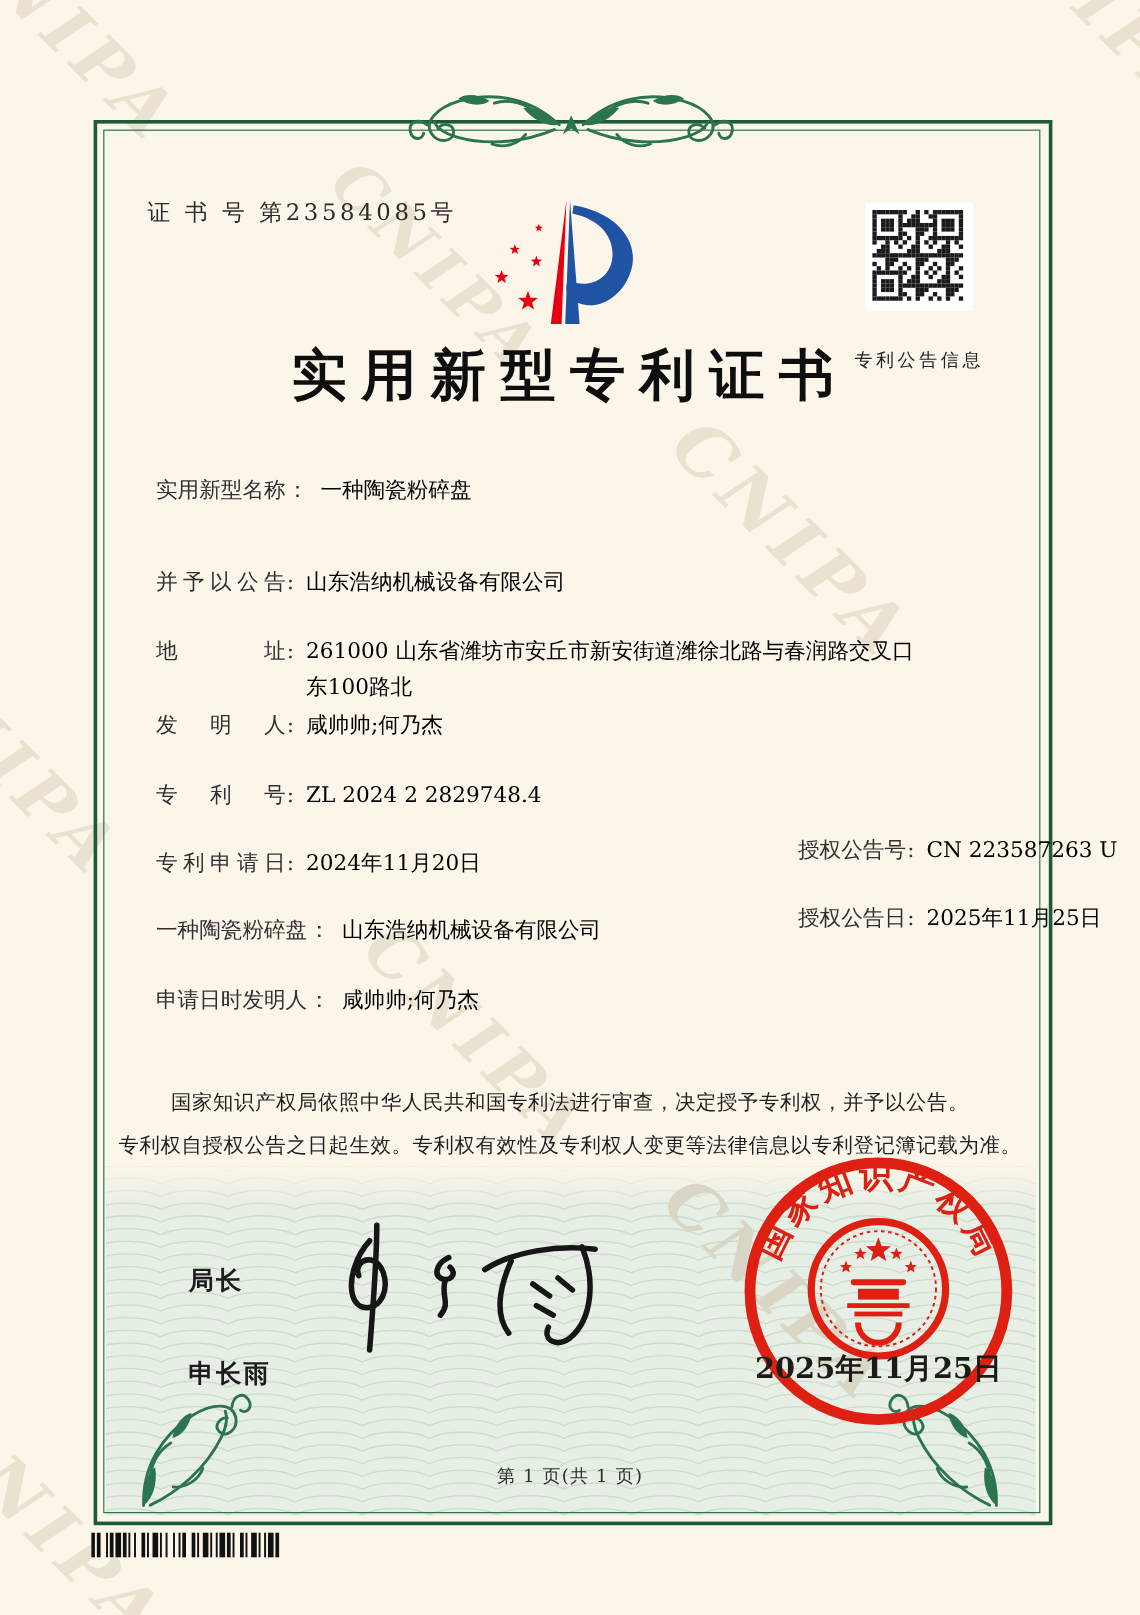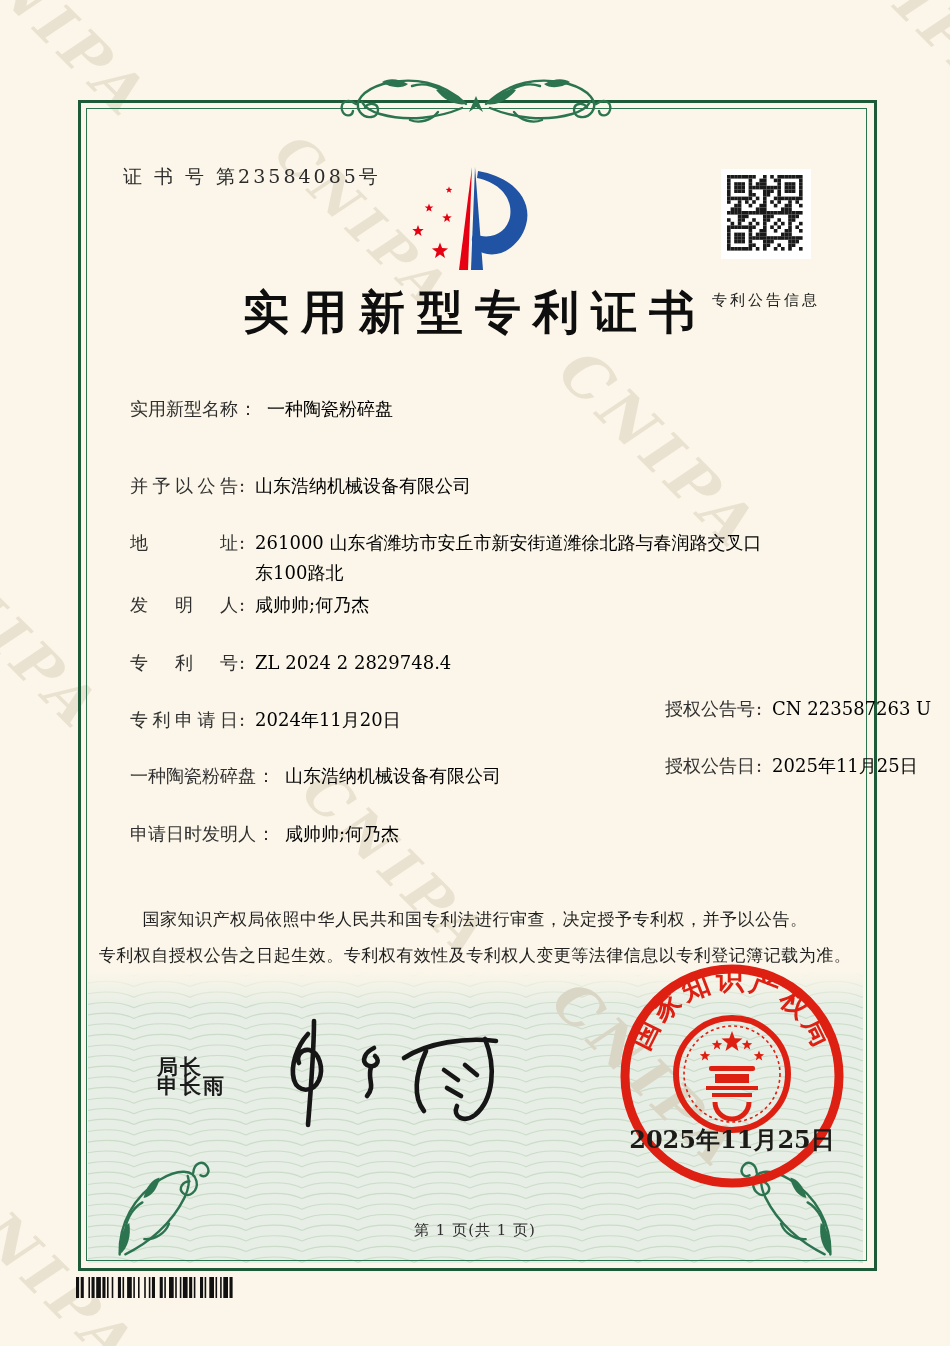--- a/index.html
+++ b/index.html
@@ -436,21 +436,21 @@
   <div class="frow content" style="top:819px;">
     <span class="flabel auto">申请日时发明人</span><span class="fcolon">：</span><span class="fvalue">咸帅帅;何乃杰</span>
   </div>
 
   <div class="content" id="statement">
     <div>国家知识产权局依照中华人民共和国专利法进行审查，决定授予专利权，并予以公告。</div>
     <div>专利权自授权公告之日起生效。专利权有效性及专利权人变更等法律信息以专利登记簿记载为准。</div>
   </div>
 
   <div class="content officer" style="top:1053px;">局长</div>
-  <div class="content officer" style="top:1072px;">申长雨</div>
+  <div class="content officer" style="top:1131px;">申长雨</div>
 
   <svg class="content" id="signature" viewBox="0 0 244 120">
     <g fill="none" stroke="#161616" stroke-width="4.6" stroke-linecap="round" stroke-linejoin="round">
       <path d="M40,16 C29,28 22,48 26,62 C30,75 45,75 51,62 C56,50 51,34 41,32 C33,31 28,38 31,45"></path>
       <path d="M46,3 C46,30 43,70 40,107"></path>
       <path d="M106,30 C97,34 93,43 99,47 C106,51 114,44 107,38"></path>
       <path d="M103,49 C99,63 108,67 99,78"></path>
       <path d="M136,40 C159,25 197,19 228,23"></path>
       <path d="M158,33 C147,57 145,79 156,93"></path>
       <path d="M217,21 C228,48 226,81 207,97 C196,105 184,99 189,88"></path>

